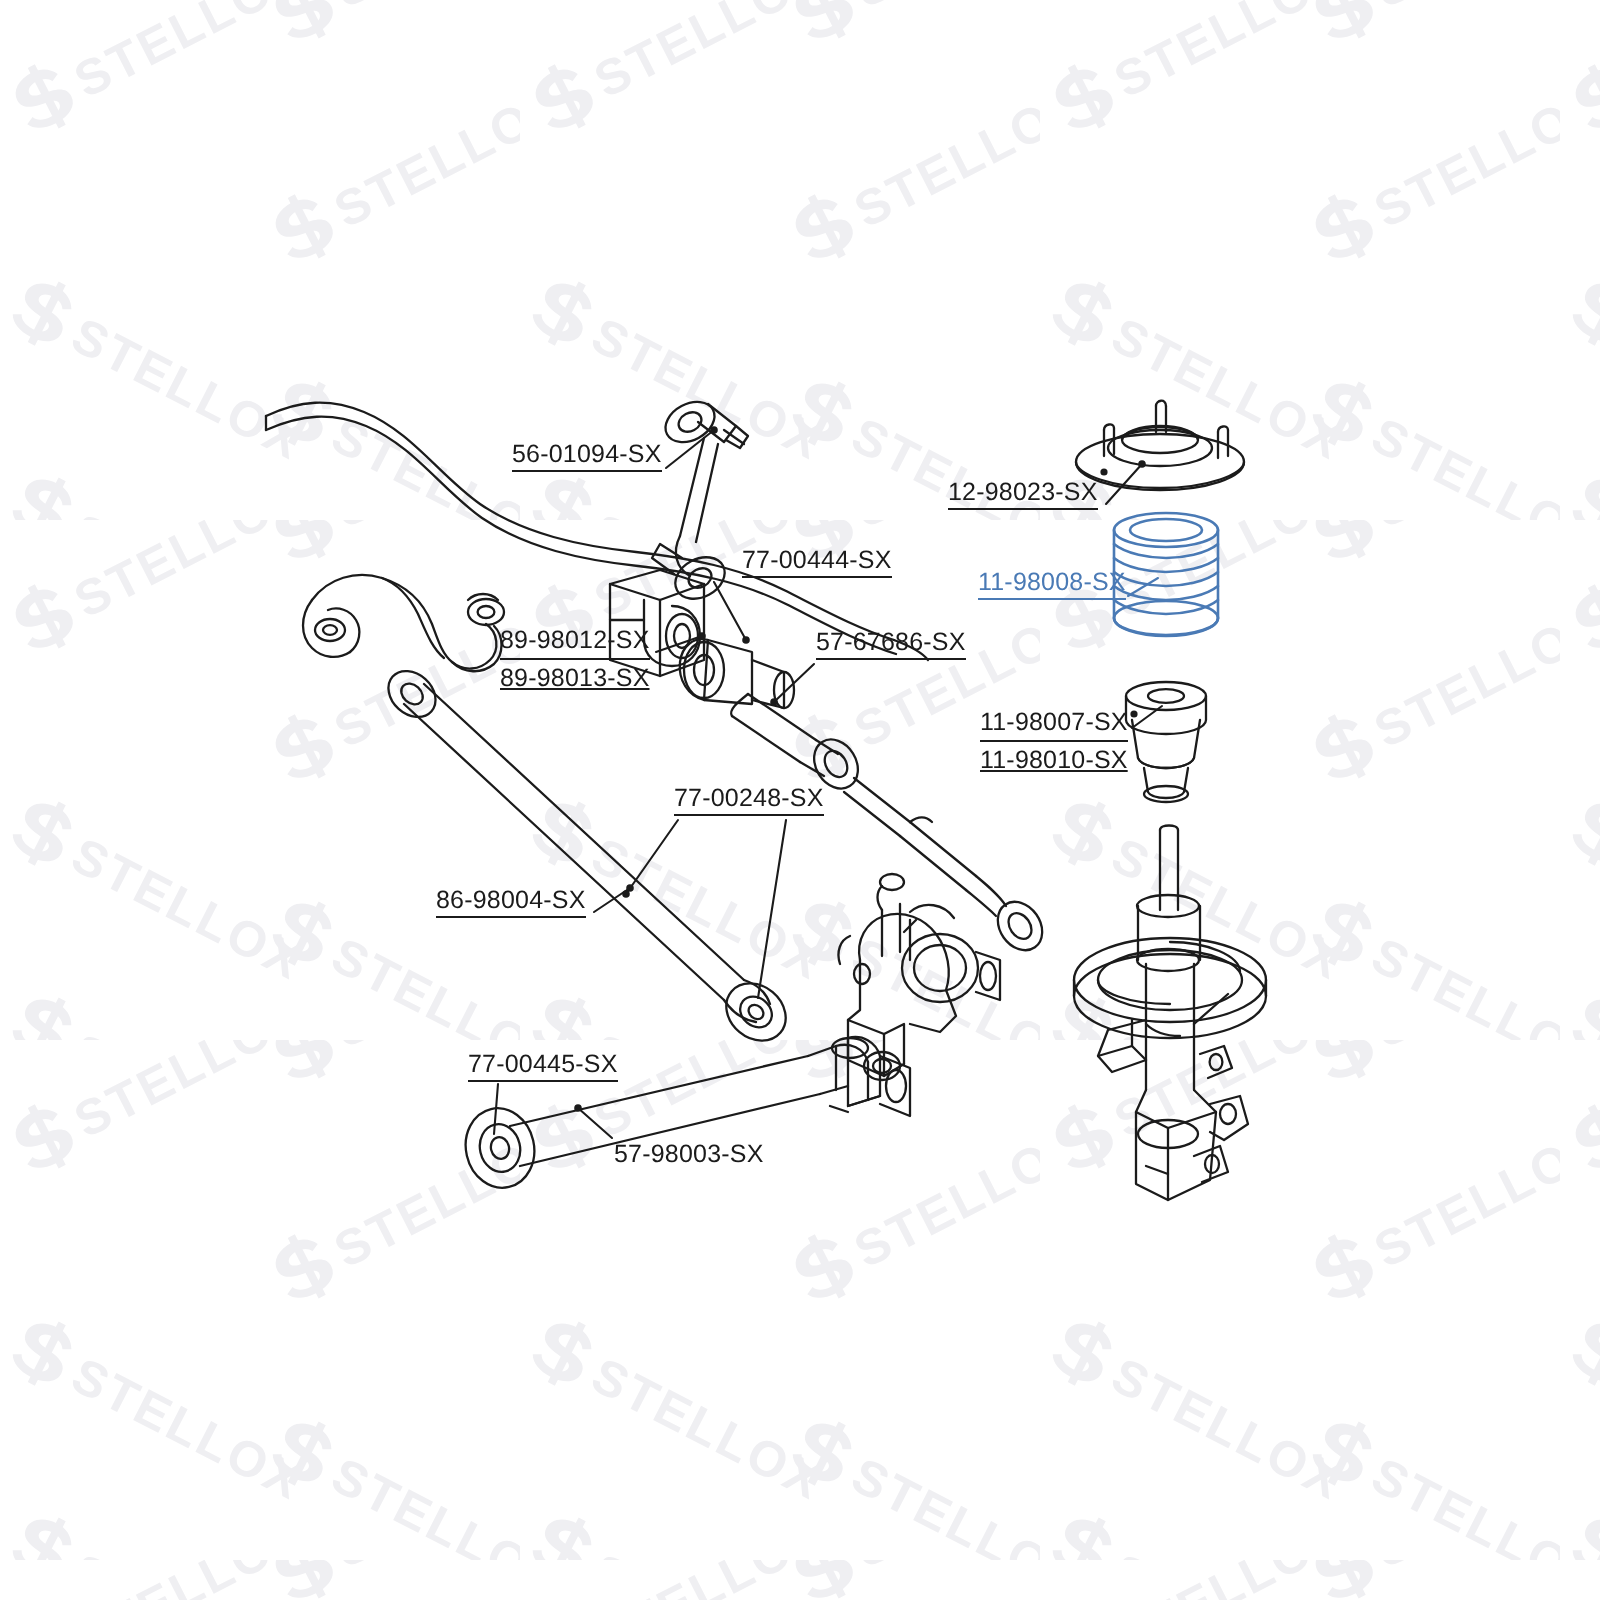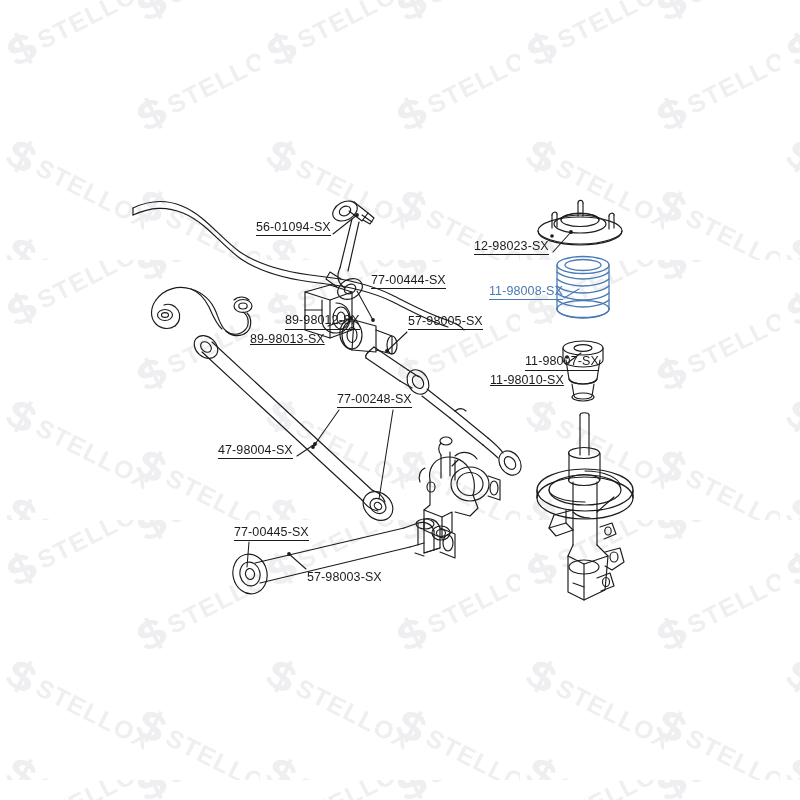--- a/index.html
+++ b/index.html
@@ -19,21 +19,21 @@
     font-size:12.5px;
     color:#1b1b1b;
     white-space:nowrap;
     letter-spacing:.1px;
     line-height:14px;
   }
   .lbl.hi{color:#4a7ab5;text-align:center;}
   .ul{border-bottom:1.3px solid #1b1b1b;padding-bottom:1px;}
   .ul.hi{border-bottom:1.3px solid #4a7ab5;}
   .stack{line-height:16px;}
-  .stack .r1{border-bottom:1.3px solid #1b1b1b;padding-bottom:1px;display:block;margin-left:35px;}
+  .stack .r1{border-bottom:1.3px solid #1b1b1b;padding-bottom:1px;display:block;}
   .stack .r2{display:block;padding-top:1px;text-decoration:underline;}
 </style>
 </head>
 <body>
 
 <div id="stage">
 
   <svg id="wm" viewBox="0 0 800 800">
     <defs>
       <g id="wmS">
@@ -325,34 +325,34 @@
     <div class="lbl hi" style="left:489px;top:284px">
       <span class="ul hi">11-98008-SX</span>
     </div>
 
     <div class="lbl stack" style="left:250px;top:312px">
       <span class="r1">89-98012-SX</span>
       <span class="r2">89-98013-SX</span>
     </div>
 
     <div class="lbl" style="left:408px;top:314px">
-      <span class="ul">57-98005-SX</span>
+      <span class="ul">57-67686-SX</span>
     </div>
 
     <div class="lbl stack" style="left:490px;top:353px">
       <span class="r1">11-98007-SX</span>
       <span class="r2">11-98010-SX</span>
     </div>
 
     <div class="lbl" style="left:337px;top:392px">
       <span class="ul">77-00248-SX</span>
     </div>
 
     <div class="lbl" style="left:218px;top:443px">
-      <span class="ul">47-98004-SX</span>
+      <span class="ul">86-98004-SX</span>
     </div>
 
     <div class="lbl" style="left:234px;top:525px">
       <span class="ul">77-00445-SX</span>
     </div>
 
     <div class="lbl" style="left:307px;top:570px">
       <span>57-98003-SX</span>
     </div>
 

